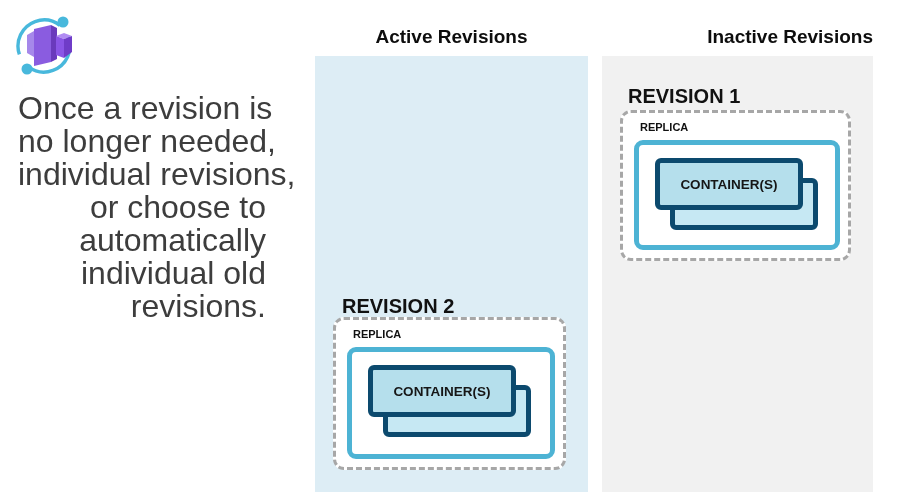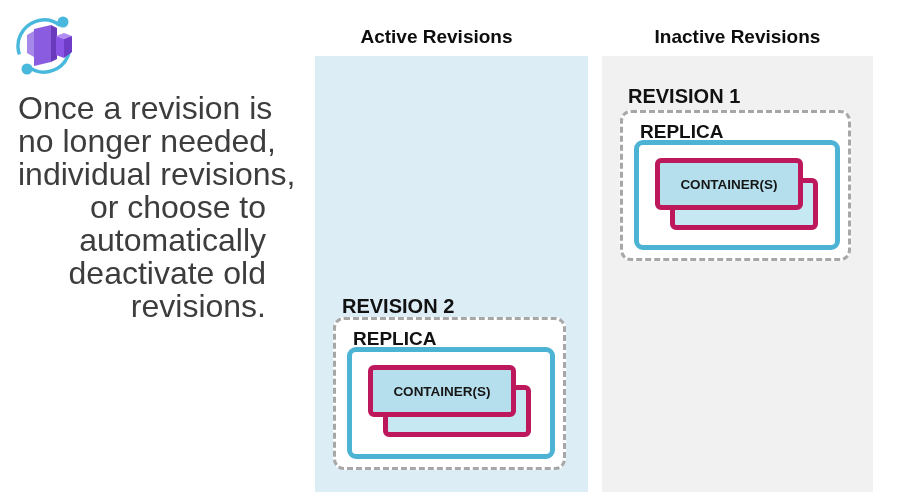--- a/index.html
+++ b/index.html
@@ -42,22 +42,22 @@
   
   .col-header {
     position: absolute;
     top: 26px;
     height: 26px;
     text-align: center;
     font-size: 19px;
     font-weight: 700;
     color: #0d0d0d;
   }
-  #header-active   { left: 300px; width: 273px; }
-  #header-inactive { left: 602px; width: 271px; }
+  #header-active   { left: 315px; width: 273px; }
+  #header-inactive { left: 602px; width: 271px; text-align: right; }
 
   
   .panel {
     position: absolute;
     top: 56px;
     height: 436px;
   }
   #panel-active   { left: 315px; width: 273px; background: #ddedf5; }
   #panel-inactive { left: 602px; width: 271px; background: #f1f1f1; }
 
@@ -79,40 +79,40 @@
     border-radius: 11px;
     box-sizing: border-box;
   }
   #rev-inactive-box { left: 620px; top: 110px; width: 231px; height: 151px; }
   #rev-active-box   { left: 333px; top: 317px; width: 233px; height: 153px; }
 
   .replica-label {
     position: absolute;
     left: 17px;
     top: 8px;
-    font-size: 19px;
+    font-size: 11px;
     font-weight: 700;
     color: #111111;
     white-space: nowrap;
   }
   .replica-box {
     position: absolute;
     left: 11px;
     top: 27px;
     right: 8px;
     bottom: 8px;
     background: #ffffff;
     border: 5px solid #4db3d4;
     border-radius: 9px;
     box-sizing: border-box;
   }
   .container-chip {
     position: absolute;
     box-sizing: border-box;
-    border: 5px solid #be185d;
+    border: 5px solid #0c4a6e;
     border-radius: 6px;
     width: 148px;
     height: 52px;
   }
   .container-chip.back {
     left: 31px;
     top: 33px;
     background: #c6e8f3;
   }
   .container-chip.front {
@@ -144,21 +144,21 @@
     <polygon points="44,24 52,27 52,46 44,43" fill="#8a55e6"></polygon>
     <polygon points="52,27 60,24 60,40 52,46" fill="#6f3cc8"></polygon>
   </svg>
 
   <div class="intro">
     <div class="line">Once a revision is</div>
     <div class="line">no longer needed,</div>
     <div class="line">individual revisions,</div>
     <div class="line">or choose to</div>
     <div class="line">automatically</div>
-    <div class="line">deactivate old</div>
+    <div class="line">individual old</div>
     <div class="line">revisions.</div>
   </div>
 
   <div class="col-header" id="header-active">Active Revisions</div>
   <div class="col-header" id="header-inactive">Inactive Revisions</div>
 
   <div class="panel" id="panel-active"></div>
   <div class="panel" id="panel-inactive"></div>
 
   <div class="revision-title" id="rev-inactive-title">REVISION 1</div>

